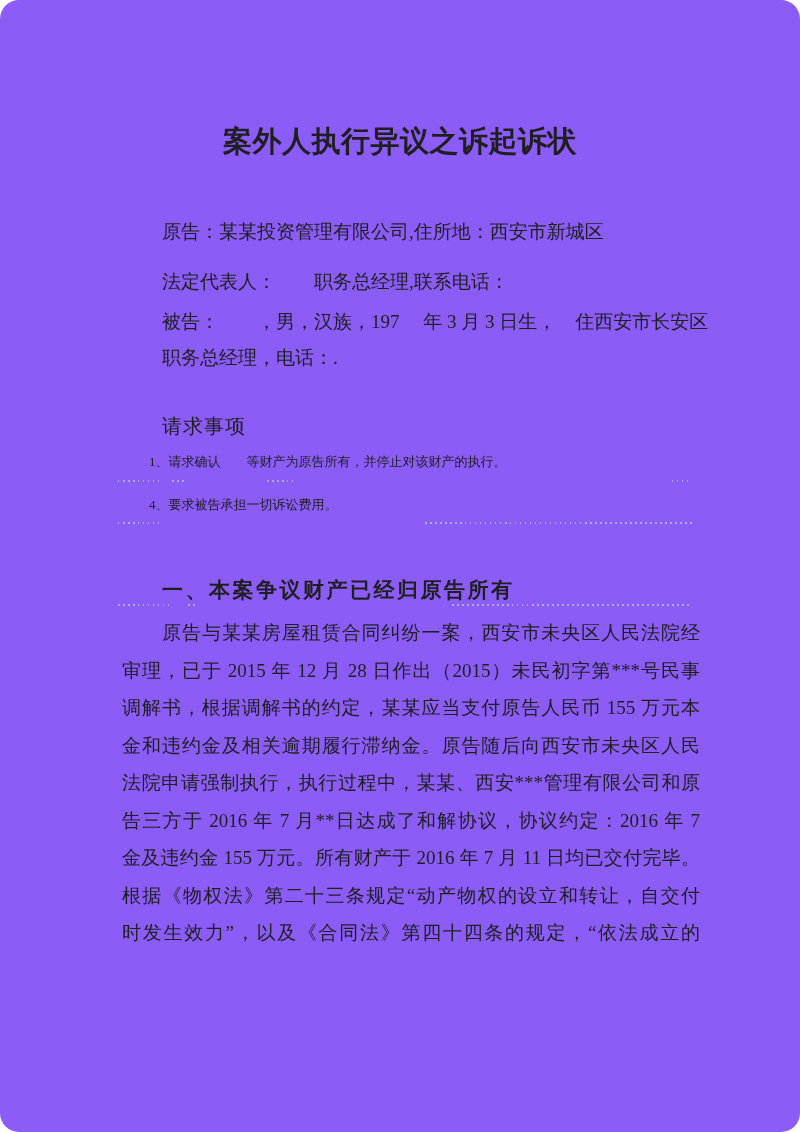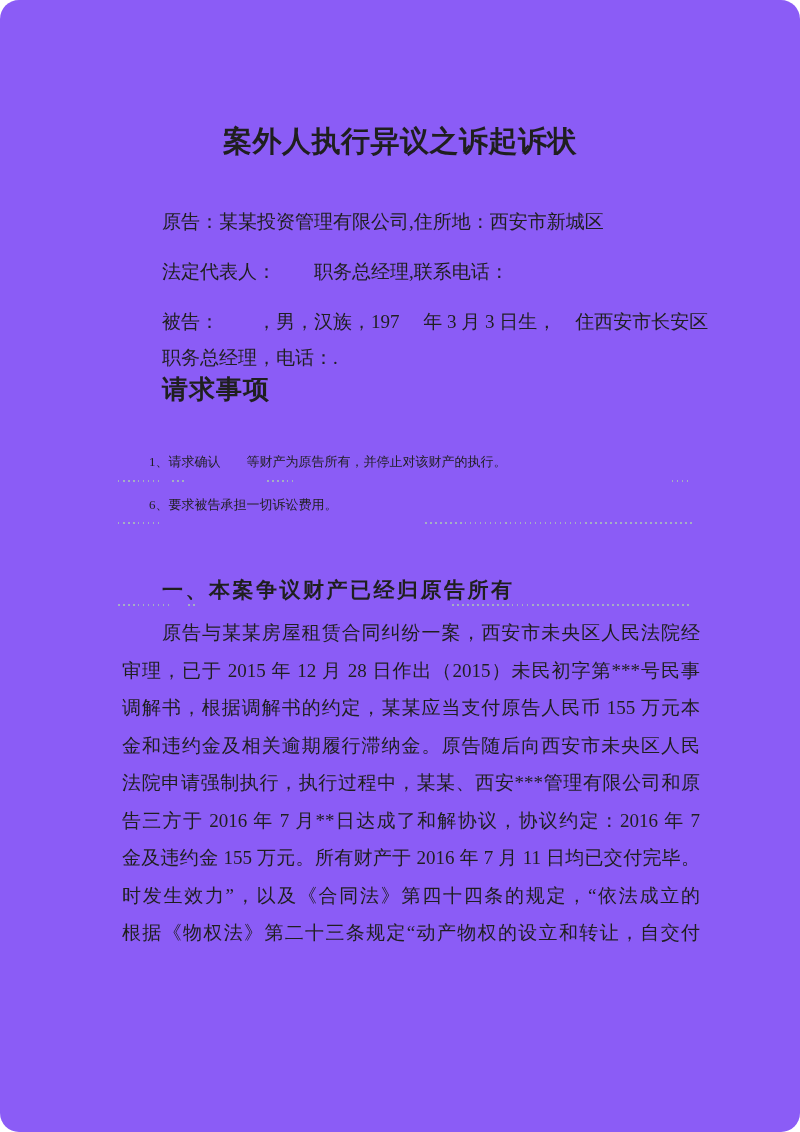--- a/index.html
+++ b/index.html
@@ -13,31 +13,31 @@
   .page{
     position:relative;width:800px;height:1132px;background:#8b5cf6;overflow:hidden;border-radius:19px;
   }
   .doc-title{
     position:absolute;top:121px;left:0;width:800px;
     text-align:center;font-size:29px;font-weight:bold;line-height:40px;
     letter-spacing:0.5px;
   }
   .party-line{
     position:absolute;left:162px;width:560px;
-    font-size:19px;line-height:28px;white-space:nowrap;
+    font-size:19px;line-height:28px;white-space:nowrap;margin-top:10px;
   }
   .p-plaintiff{top:208px;}
   .p-legalrep{top:258px;}
   .defendant-block{
     position:absolute;left:162px;top:304px;width:560px;
     font-size:19px;line-height:36px;
   }
   .claims-heading{
-    position:absolute;left:162px;top:376px;
-    font-size:26px;font-weight:bold;line-height:28px;letter-spacing:1px;
+    position:absolute;left:162px;top:412px;
+    font-size:20px;font-weight:normal;line-height:28px;letter-spacing:1px;
   }
   .claim-item{
     position:absolute;left:149px;width:560px;
     font-size:13px;line-height:28px;white-space:nowrap;
   }
   .c-item1{top:448px;}
   .c-item2{top:491px;}
   .facts-heading{
     position:absolute;left:122px;top:532px;width:578px;
     text-align:center;text-indent:40px;
@@ -75,34 +75,34 @@
   <div class="party-line p-plaintiff">原告：某某投资管理有限公司,住所地：西安市新城区</div>
   <div class="party-line p-legalrep">法定代表人：　　职务总经理,联系电话：</div>
 
   <div class="defendant-block">
     <div>被告：　　，男，汉族，197　 年 3 月 3 日生，　住西安市长安区</div>
     <div>职务总经理，电话：.</div>
   </div>
 
   <div class="claims-heading">请求事项</div>
   <div class="claim-item c-item1">1、请求确认　　等财产为原告所有，并停止对该财产的执行。</div>
-  <div class="claim-item c-item2">6、要求被告承担一切诉讼费用。</div>
+  <div class="claim-item c-item2">4、要求被告承担一切诉讼费用。</div>
 
   <div class="facts-subheading">一、本案争议财产已经归原告所有</div>
 
   <div class="body-block">
     <div class="body-line first">原告与某某房屋租赁合同纠纷一案，西安市未央区人民法院经</div>
     <div class="body-line">审理，已于 2015 年 12 月 28 日作出（2015）未民初字第***号民事</div>
     <div class="body-line">调解书，根据调解书的约定，某某应当支付原告人民币 155 万元本</div>
     <div class="body-line">金和违约金及相关逾期履行滞纳金。原告随后向西安市未央区人民</div>
     <div class="body-line">法院申请强制执行，执行过程中，某某、西安***管理有限公司和原</div>
     <div class="body-line">告三方于 2016 年 7 月**日达成了和解协议，协议约定：2016 年 7</div>
     <div class="body-line">金及违约金 155 万元。所有财产于 2016 年 7 月 11 日均已交付完毕。</div>
+    <div class="body-line">根据《物权法》第二十三条规定“动产物权的设立和转让，自交付</div>
     <div class="body-line">时发生效力”，以及《合同法》第四十四条的规定，“依法成立的</div>
-    <div class="body-line">根据《物权法》第二十三条规定“动产物权的设立和转让，自交付</div>
   </div>
 
   <div class="dotted" style="top:480px;left:118px;width:41px;"></div>
   <div class="dotted" style="top:480px;left:172px;width:13px;"></div>
   <div class="dotted" style="top:480px;left:267px;width:28px;"></div>
   <div class="dotted" style="top:480px;left:672px;width:16px;"></div>
 
   <div class="dotted" style="top:522px;left:118px;width:41px;"></div>
   <div class="dotted" style="top:522px;left:425px;width:267px;"></div>
 

